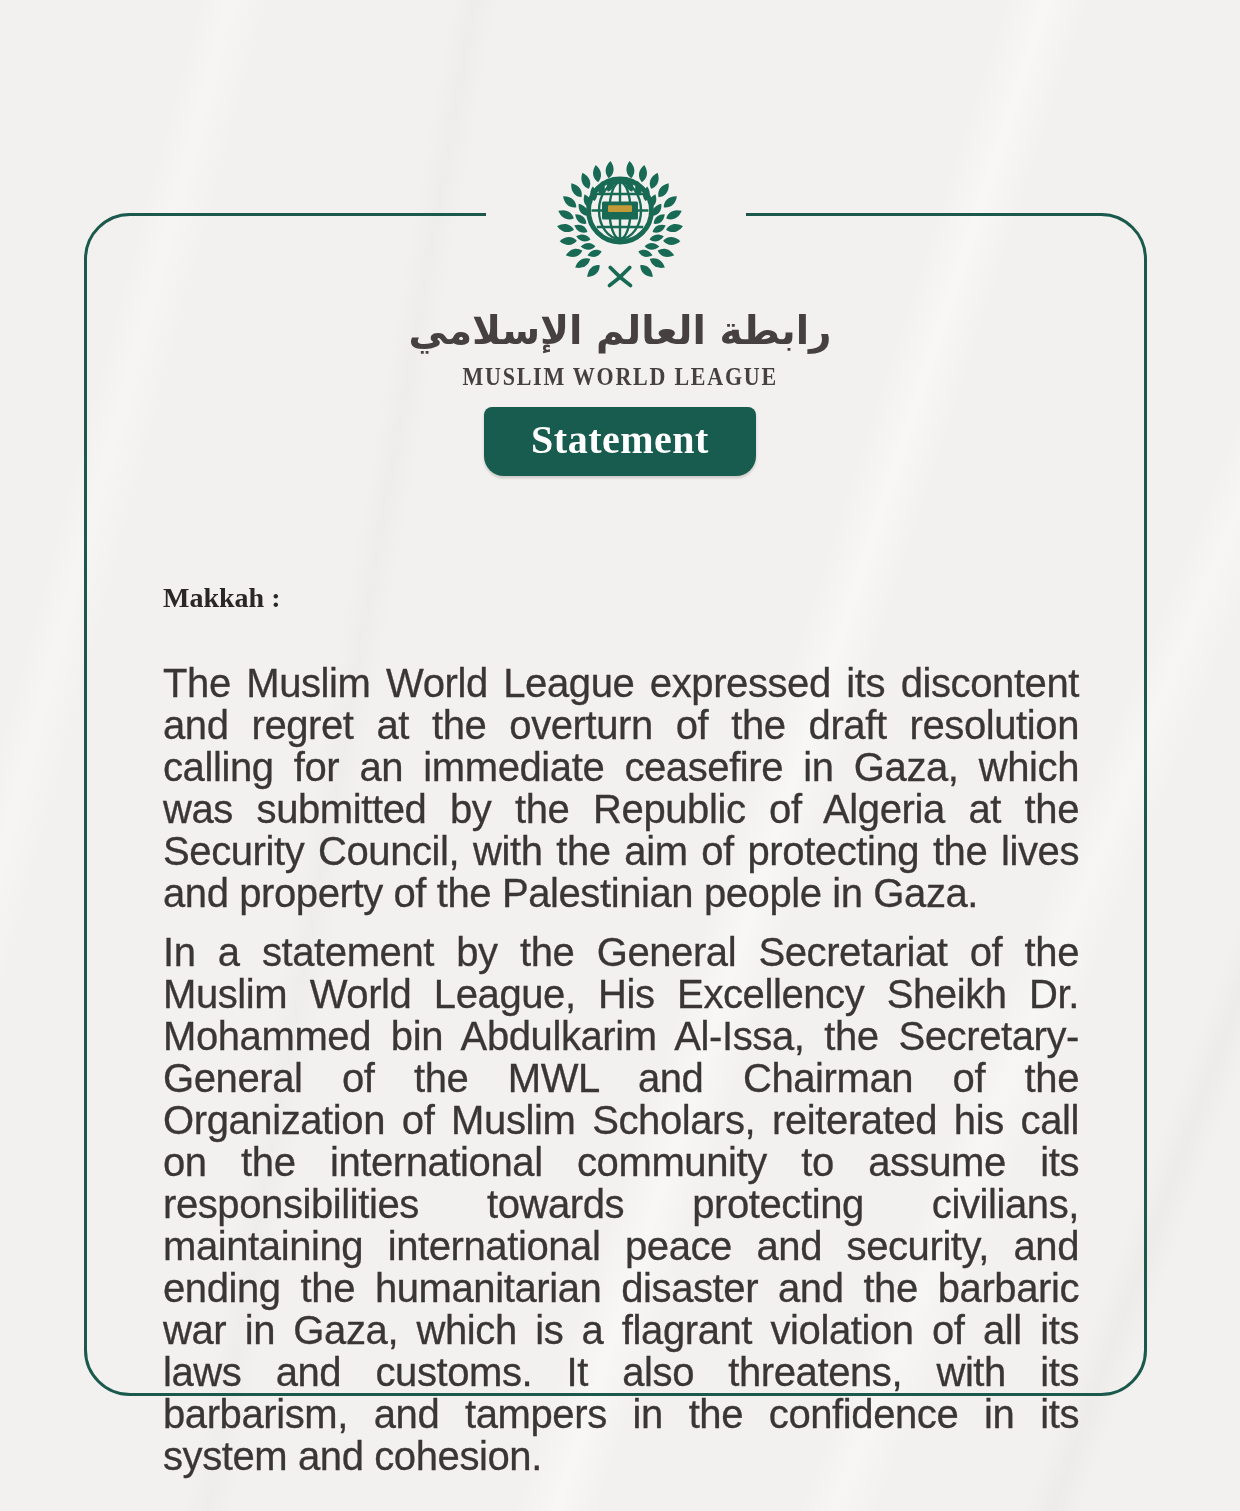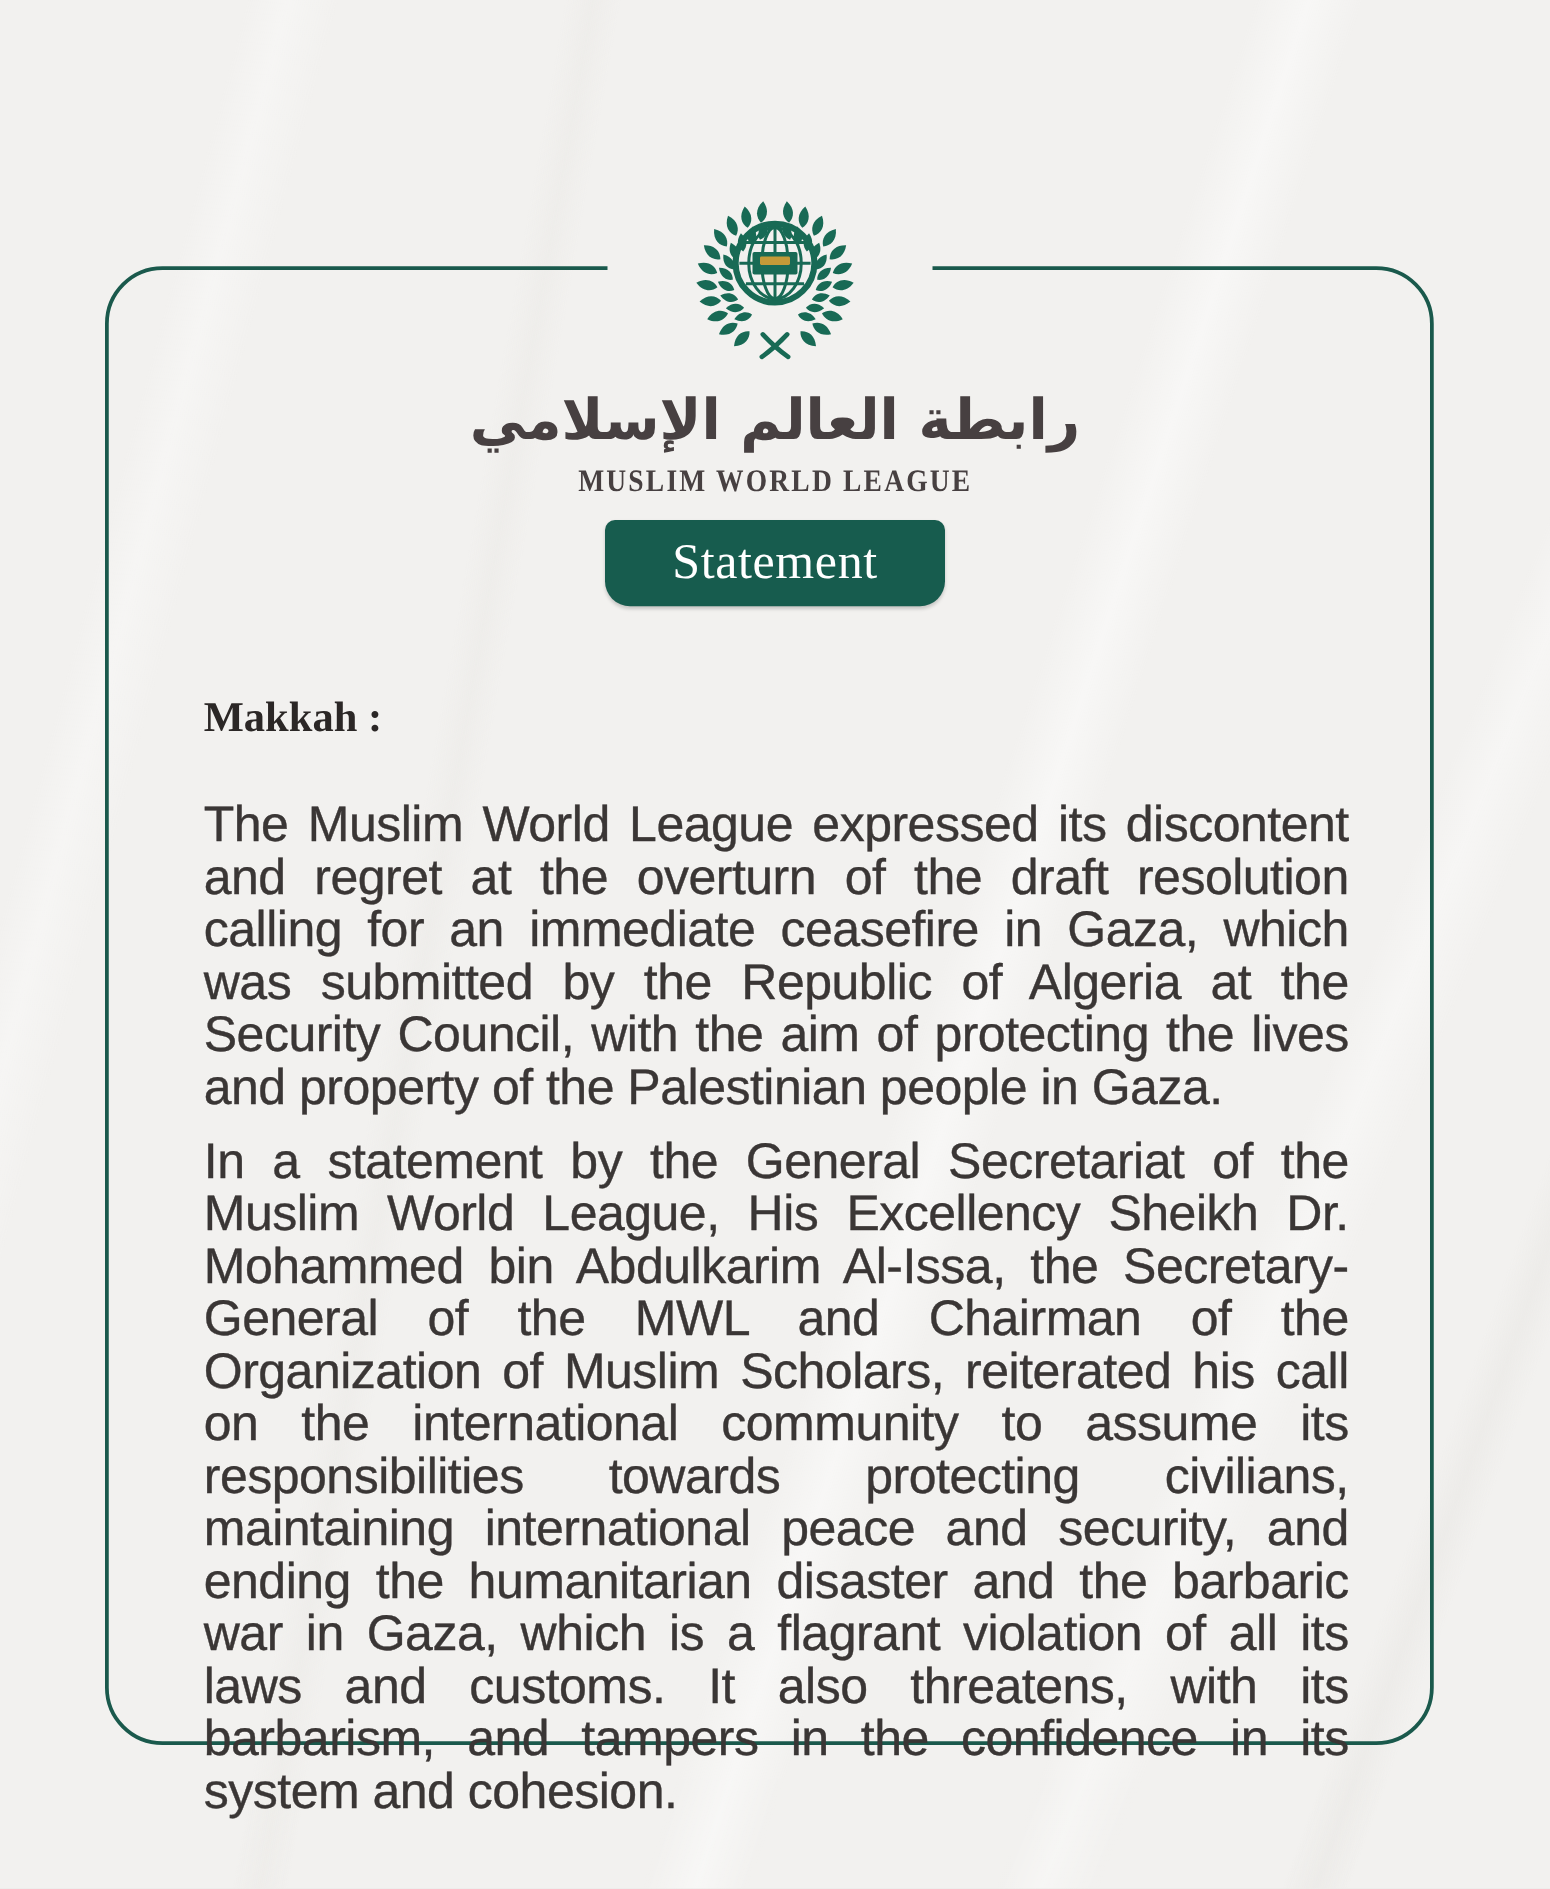--- a/index.html
+++ b/index.html
@@ -51,21 +51,21 @@
     text-align:center;
   }
   .emblem{display:block;}
   .leaf{fill:var(--logo-green);}
   .stem{stroke:var(--logo-green);stroke-width:5;fill:none;stroke-linecap:round;}
   .globe-lines{stroke:var(--logo-green);fill:none;}
   .arabic-name{
     margin-top:0px;
     font-family:"DejaVu Sans",sans-serif;
     font-weight:bold;
-    font-size:45px;
+    font-size:39px;
     line-height:1.5;
     color:var(--brand-text);
     direction:rtl;
   }
   .wordmark{
     margin-top:2px;
     font-family:"Liberation Serif",serif;
     font-weight:bold;
     font-size:25px;
     letter-spacing:2px;
@@ -77,37 +77,38 @@
   .badge{
     margin-top:16px;
     width:272px;
     padding:9px 0 13px 0;
     background:var(--badge-green);
     border-radius:8px 8px 20px 20px;
     box-shadow:0 2px 3px rgba(0,0,0,.18);
   }
   .badge-label{
     font-family:"Liberation Serif",serif;
-    font-weight:normal;
+    font-weight:bold;
     font-size:40px;
     letter-spacing:.5px;
     color:var(--badge-text);
     text-align:right;
   }
   .content{
     position:absolute;
     left:163px;top:553px;width:916px;
   }
   .dateline{
     font-family:"Liberation Serif",serif;
     font-weight:bold;
-    font-size:34px;
+    font-size:28px;
     line-height:44px;
     color:var(--heading-text);
     margin-bottom:42px;
+    margin-top:23px;
   }
   .para{
     font-size:40px;
     line-height:42px;
     letter-spacing:-.4px;
     color:var(--body-text);
     text-align:justify;
     -webkit-text-stroke:.3px var(--body-text);
   }
   .para + .para{margin-top:17px;}

